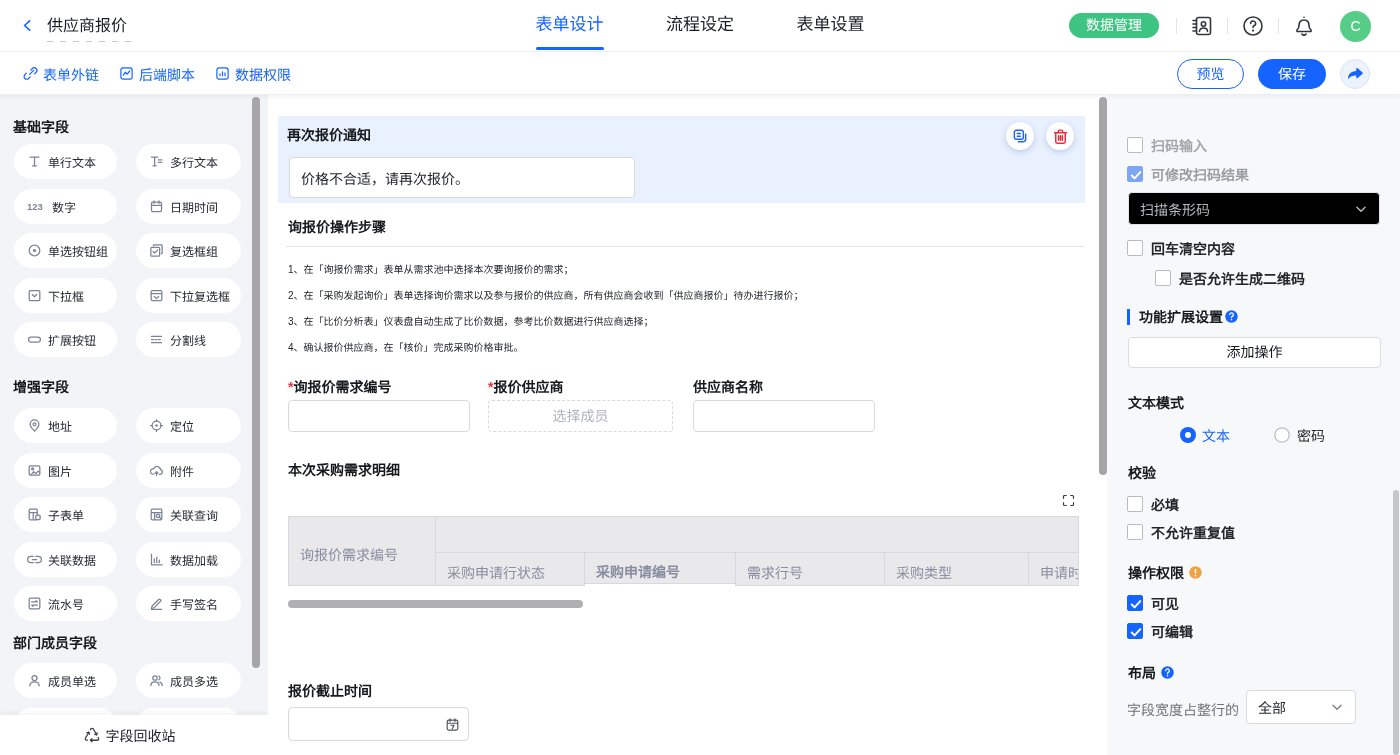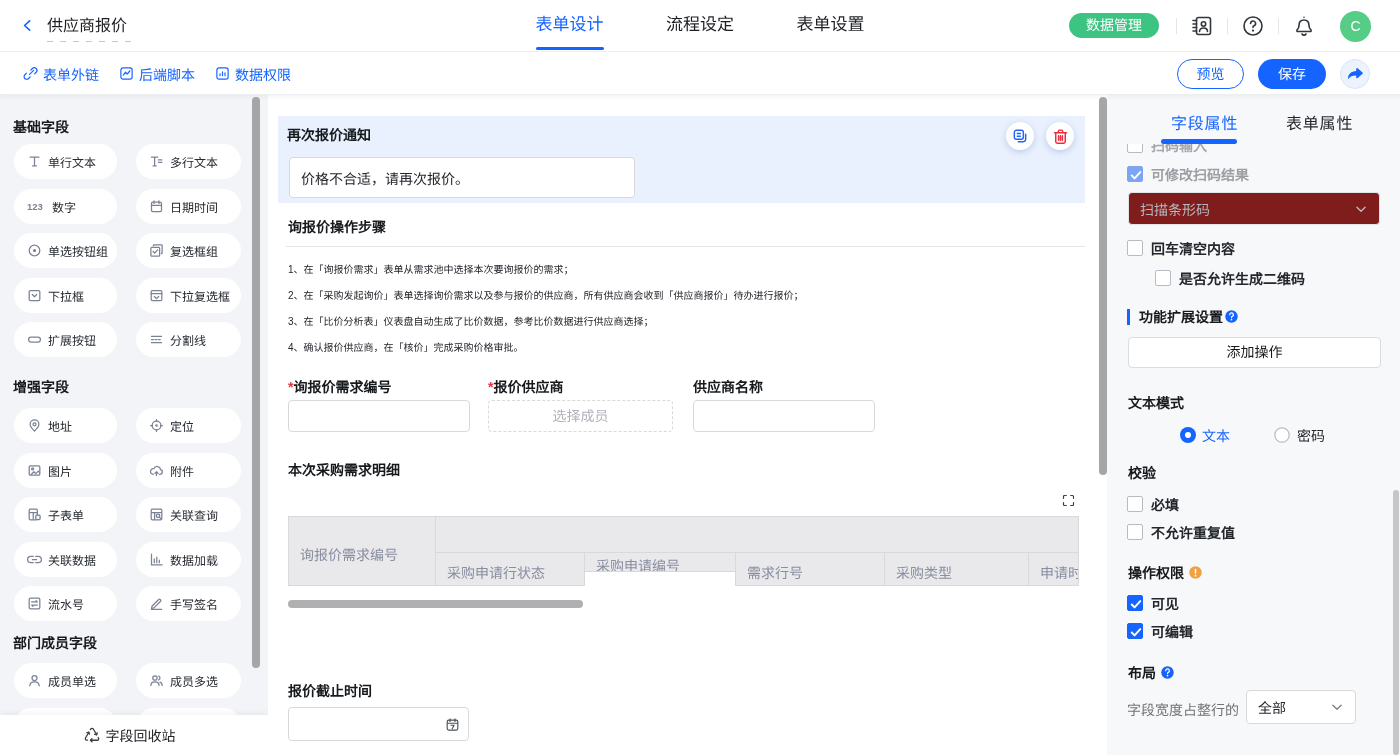--- a/index.html
+++ b/index.html
@@ -69,21 +69,21 @@
 
   
   .rightbar { position:absolute; left:1107px; top:95px; width:293px; height:660px; background:#f7f8fa; }
   .rb-tabs { position:absolute; left:0; top:0; width:100%; height:49px; background:#f7f8fa; z-index:3; }
   .rb-tab { position:absolute; top:20px; font-size:16px; letter-spacing:0.8px; line-height:18px; }
   .rb-underline { position:absolute; left:54px; top:44px; width:76px; height:5px; border-radius:2.5px; background:#1664ff; }
   .chk { width:16px; height:16px; border:1px solid #b6bbc5; border-radius:2px; background:#fff; flex:0 0 auto; }
   .chk.on { background:#1664ff; border-color:#1664ff; }
   .chk.dis { background:#7ea5f3; border-color:#7ea5f3; }
   .chkrow { position:absolute; display:flex; align-items:center; gap:8px; font-size:14px; color:#23262b;font-weight:bold; }
-  .rb-sel { position:absolute; border:1px solid #e2e4e8; background:#7f1d1d; border-radius:4px; color:#b4b8bd; font-size:14px; display:flex; align-items:center; padding:0 11px; justify-content:space-between; }
+  .rb-sel { position:absolute; border:1px solid #e2e4e8; background:#000000; border-radius:4px; color:#b4b8bd; font-size:14px; display:flex; align-items:center; padding:0 11px; justify-content:space-between; }
   .rb-h { position:absolute; font-size:14px; font-weight:bold; line-height:15px; }
   .rb-btn { position:absolute; left:21px; top:242px; width:253px; height:31px; border:1px solid #dadce0; border-radius:4px; background:#fff; text-align:center; line-height:29px; font-size:14px; }
   .rb-scroll { position:absolute; right:1px; top:395px; width:6px; height:265px; background:#c4c6ca; border-radius:3px; }
 </style>
 </head>
 <body>
   <div class="header">
     <svg class="back" viewBox="0 0 24 24" fill="none" stroke="#1664ff" stroke-width="3" stroke-linecap="round" stroke-linejoin="round">
       <path d="M16 3.5 L6.5 12 L16 20.5"></path>
     </svg>
@@ -297,42 +297,37 @@
       </div>
     </div>
     <div class="dtl-title">本次采购需求明细</div>
     <div class="expand"><svg width="15" height="15" viewBox="0 0 24 24" fill="none" stroke="#3a3e45" stroke-width="1.9" stroke-linecap="round">
         <path d="M4 8.5 V5.5 a1.5 1.5 0 0 1 1.5-1.5 H8.5 M15.5 4 h3 A1.5 1.5 0 0 1 20 5.5 v3 M20 15.5 v3 a1.5 1.5 0 0 1 -1.5 1.5 h-3 M8.5 20 h-3 A1.5 1.5 0 0 1 4 18.5 v-3"></path>
       </svg></div>
     <div class="table">
       <div class="tcell" style="left:0; top:0; width:148px; height:70px;">询报价需求编号</div>
       <div class="tcell" style="left:147px; top:0; width:644px; height:37px;"></div>
       <div class="tcell" style="left:147px; top:36px; width:150px; height:34px;">采购申请行状态</div>
-      <div class="tcell" style="left:296px; top:36px; width:152px; height:20px;">采购申请编号</div>
+      <div class="tcell" style="left:296px; top:36px; width:152px; height:32px;font-weight:bold;">采购申请编号</div>
       <div class="tcell" style="left:447px; top:36px; width:150px; height:34px;">需求行号</div>
       <div class="tcell" style="left:596px; top:36px; width:145px; height:34px;">采购类型</div>
       <div class="tcell" style="left:740px; top:36px; width:51px; height:34px; overflow:hidden;">申请时间</div>
     </div>
     <div class="hscroll"></div>
     <div class="due-lbl">报价截止时间</div>
     <div class="due-input">
       <svg style="position:absolute; right:8px; top:9px;" width="15" height="15" viewBox="0 0 24 24" fill="none" stroke="#4a4e55" stroke-width="1.8" stroke-linecap="round" stroke-linejoin="round">
         <rect x="3.5" y="5" width="17" height="16" rx="2.5"></rect>
         <path d="M8 3 v4 M16 3 v4 M4 10 h16"></path>
         <path d="M9.5 13.2 h5 l-3 5.5"></path>
       </svg>
     </div>
     <div class="cv-scroll"></div>
   </div>
   <div class="rightbar">
-    <div class="rb-tabs">
-      <div class="rb-tab" style="left:64px; color:#1664ff;">字段属性</div>
-      <div class="rb-tab" style="left:179px; color:#23262b;">表单属性</div>
-      <div class="rb-underline"></div>
-    </div>
     <div class="chkrow" style="left:20px; top:40px; color:#a3a6ab;"><div class="chk"></div>扫码输入</div>
     <div class="chkrow" style="left:20px; top:69px; color:#9b9ea3;"><div class="chk dis"><svg width="16" height="16" viewBox="0 0 18 18" fill="none" stroke="#fff" stroke-width="2.2" stroke-linecap="round" stroke-linejoin="round">
           <path d="M4.2 9.6 l3.2 3.2 6.4-7"></path>
         </svg></div>可修改扫码结果</div>
     <div class="rb-sel" style="left:21px; top:97px; width:252px; height:33px;">扫描条形码<svg width="14" height="14" viewBox="0 0 24 24" fill="none" stroke="#b6bac0" stroke-width="2.4" stroke-linecap="round" stroke-linejoin="round">
         <path d="M5 9 l7 7 7-7"></path>
       </svg></div>
     <div class="chkrow" style="left:20px; top:143px;"><div class="chk"></div>回车清空内容</div>
     <div class="chkrow" style="left:20px; top:173px;padding-left:28px;"><div class="chk"></div>是否允许生成二维码</div>
     <div class="rb-h" style="left:20px; top:214px; padding-left:9px; border-left:3px solid #1664ff; line-height:15px;">功能扩展设置<svg width="15" height="15" viewBox="0 0 24 24" style="vertical-align:-2.5px; margin-left:1px;">

